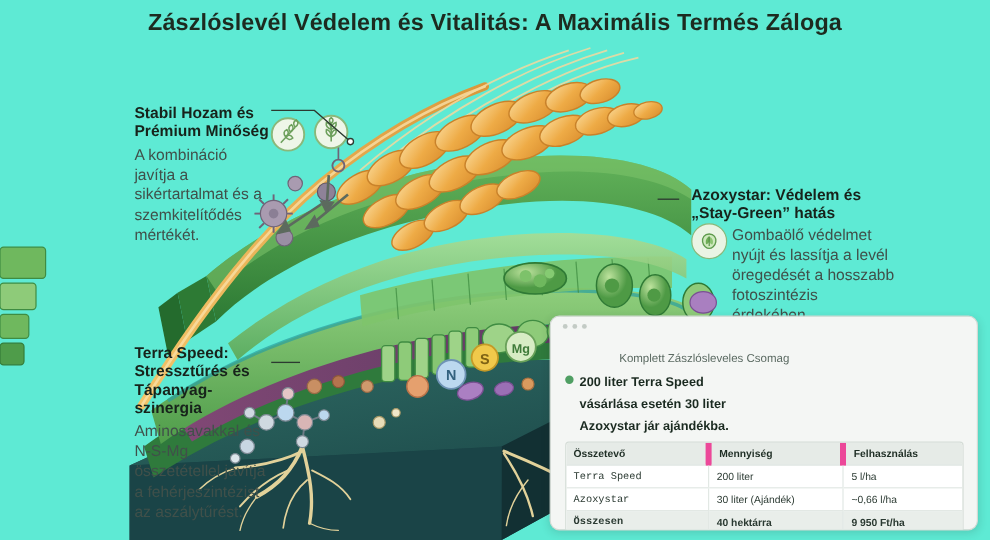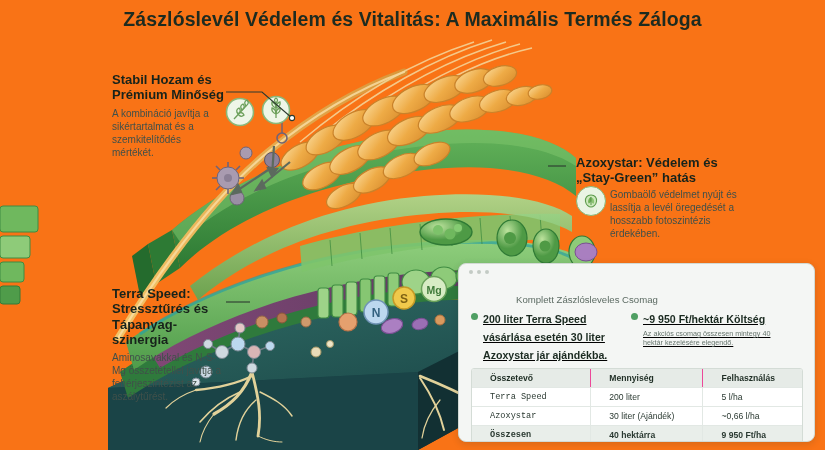--- a/index.html
+++ b/index.html
@@ -2,37 +2,37 @@
 <html><head>
 <meta charset="utf-8">
 <style>
   html,body{margin:0;padding:0;}
   body{
     width:825px;height:450px;overflow:hidden;
     background:#ffffff;
     font-family:"Liberation Sans", sans-serif;
     position:relative;
   }
-  #stage{position:absolute;inset:0;width:825px;height:450px;overflow:hidden;background:#f97316;}
+  #stage{position:absolute;inset:0;width:825px;height:450px;overflow:hidden;background:#5eead4;}
 
   
   .title{
     position:absolute;left:0;top:8px;width:825px;text-align:center;
     font-size:19.5px;font-weight:bold;color:#1d2b20;letter-spacing:.1px;
   }
 
   
   #art{position:absolute;left:0;top:0;width:825px;height:450px;}
 
   
   .callout{position:absolute;}
   .c-head{font-size:13px;font-weight:bold;color:#17231b;line-height:1.18;}
-  .c-body{font-size:10px;color:#40504a;line-height:1.3;margin-top:4px;}
-
-  #co-yield{left:112px;top:72px;width:112px;}
+  .c-body{font-size:13px;color:#40504a;line-height:1.3;margin-top:4px;}
+
+  #co-yield{left:112px;top:86px;width:112px;}
   #co-terra{left:112px;top:286px;width:112px;}
   #co-azoxy{left:576px;top:155px;width:176px;}
   #co-azoxy .c-body{margin-left:34px;margin-top:2px;width:140px;}
 
   .badge{
     position:absolute;width:28px;height:28px;border-radius:50%;
     background:#eaf4e4;border:1.6px solid #8ab87a;
     display:flex;align-items:center;justify-content:center;
   }
   #azoxy-badge{left:576px;top:186px;}
@@ -43,36 +43,36 @@
     background:#f4f6f4;border:1px solid #d2dad4;border-radius:8px;
     box-shadow:0 2px 7px rgba(30,50,38,.16);
     overflow:hidden;
   }
   #panel-dots{position:absolute;left:10px;top:6px;display:flex;gap:4px;}
   #panel-dots i{width:4px;height:4px;border-radius:50%;background:#c3cbc5;display:block;}
   .p-title{position:absolute;left:12px;top:13px;font-size:12.6px;font-weight:bold;color:#1d2b20;}
   .p-sub{position:absolute;left:12px;top:30px;font-size:9.6px;color:#5c6b63;margin-left:45px;}
 
   .offers{position:absolute;left:12px;top:45px;width:332px;display:flex;gap:10px;}
-  .offer{display:flex;gap:5px;text-decoration:underline;}
+  .offer{display:flex;gap:5px;}
   .bullet{width:7px;height:7px;border-radius:50%;background:#4f9f63;margin-top:4px;flex:0 0 auto;}
   .o-main{font-size:10.6px;font-weight:bold;color:#1a2a20;line-height:1.26;}
   .o-note{font-size:7.2px;color:#66756d;line-height:1.3;margin-top:2px;}
   #offer-a{width:150px;}
   #offer-b{width:160px;}
 
   
   #tbl{position:absolute;left:12px;top:104px;width:330px;border:1px solid #d4dcd6;border-radius:3px;background:#fff;overflow:hidden;}
   table{border-collapse:collapse;width:100%;font-size:8.6px;color:#2b3a32;}
-  th,td{text-align:left;padding:4px 18px;border-bottom:1px solid #e2e8e4;}
+  th,td{text-align:left;padding:4px 6px;border-bottom:1px solid #e2e8e4;}
   th{background:#e6ebe7;font-weight:bold;color:#1f2e25;}
   td:nth-child(1){width:36%;font-family:Liberation Mono, monospace;}
   td:nth-child(2){width:34%;border-left:1px solid #e2e8e4;}
   td:nth-child(3){border-left:1px solid #e2e8e4;}
-  th:nth-child(2),th:nth-child(3){border-left:1px solid #ec4899;}
+  th:nth-child(2),th:nth-child(3){border-left:5px solid #ec4899;}
   tr.total td{background:#e9eeea;font-weight:bold;border-bottom:none;}
 </style>
 </head>
 <body>
 
 <div id="stage">
 
   <div class="title">Zászlóslevél Védelem és Vitalitás: A Maximális Termés Záloga</div>
 
   <svg id="art" viewBox="0 0 825 450" preserveAspectRatio="none">
@@ -391,27 +391,20 @@
         <i></i>
         <i></i>
       </div>
     <div class="p-sub">Komplett Zászlósleveles Csomag</div>
 
     <div class="offers">
       <div class="offer" id="offer-a">
         <span class="bullet"></span>
         <span>
           <span class="o-main">200 liter Terra Speed vásárlása esetén 30 liter Azoxystar jár ajándékba.</span>
-        </span>
-      </div>
-      <div class="offer" id="offer-b">
-        <span class="bullet"></span>
-        <span>
-          <span class="o-main">~9 950 Ft/hektár Költség</span>
-          <div class="o-note">Az akciós csomag összesen mintegy 40 hektár kezelésére elegendő.</div>
         </span>
       </div>
     </div>
 
     <div id="tbl">
       <table>
         <thead>
           <tr>
             <th>Összetevő</th>
             <th>Mennyiség</th>

